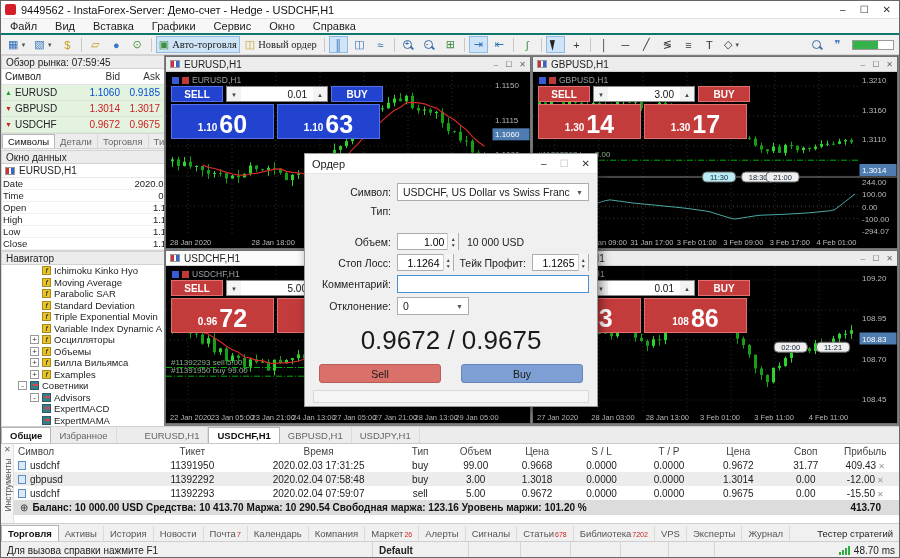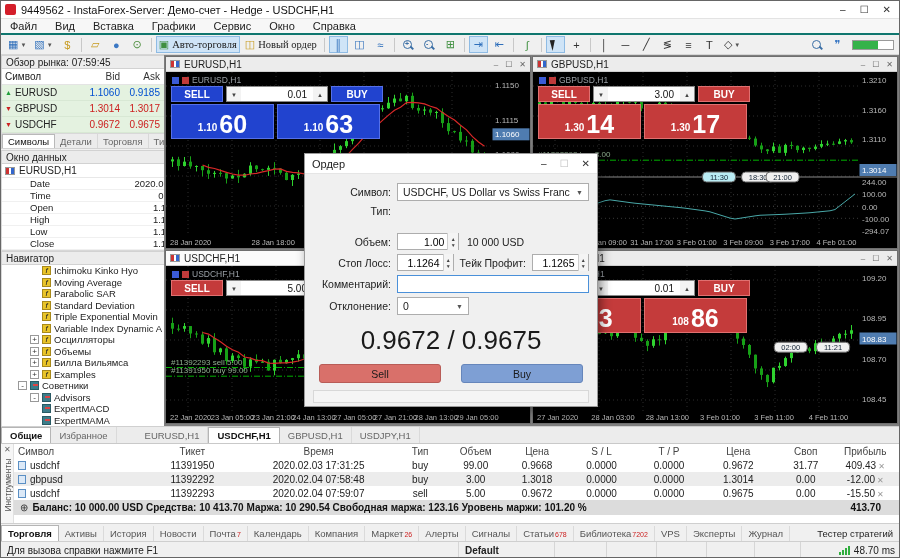--- a/index.html
+++ b/index.html
@@ -38,21 +38,21 @@
   .mw-c2{width:45px;text-align:right;}
   .mw-c3{width:40px;text-align:right;}
   .arr{font-size:7px;}
   .up .arr{color:#1f9e3a;} .down .arr{color:#cc2020;}
   .num-up{color:#0050d0;} .num-down{color:#cc2020;}
   .mini-tabs{display:flex;height:15px;background:#ececec;border:1px solid #d2d2d2;border-top:none;font-size:9.5px;color:#666;overflow:hidden;}
   .mini-tabs .t{padding:0 5px;display:flex;align-items:center;border-right:1px solid #d8d8d8;white-space:nowrap;}
   .mini-tabs .t.active{background:#fff;color:#111;border:1px solid #b9b9b9;border-bottom:none;}
   .dw-body{background:#fff;border:1px solid #d8d8d8;border-top:none;}
   .dw-sym{display:flex;align-items:center;gap:4px;height:14px;padding:0 3px;border-bottom:1px solid #e8e8e8;color:#222;font-size:10px;}
-  .dw-row{display:flex;height:12px;align-items:center;padding:0 3px 0 28px;font-size:9.5px;color:#222;border-bottom:1px solid #f0f0f0;}
+  .dw-row{display:flex;height:12px;align-items:center;padding:0 3px 0 1px;font-size:9.5px;color:#222;border-bottom:1px solid #f0f0f0;}
   .dw-row .v{margin-left:auto;}
   .chart-ico{width:10px;height:8px;background:linear-gradient(90deg,#c33 0 3px,#fff 3px 5px,#36c 5px 8px,#fff 8px 10px);border:1px solid #999;}
   .nav-tree{background:#fff;border:1px solid #d8d8d8;border-top:none;height:173px;overflow:hidden;position:relative;}
   .nv-row{display:flex;align-items:center;height:11.5px;font-size:9.5px;color:#222;white-space:nowrap;}
   .exp{width:9px;height:9px;border:1px solid #999;background:#fff;font-size:8px;line-height:7px;text-align:center;color:#333;margin-right:3px;flex:0 0 auto;}
   .ic-ind{width:9px;height:9px;background:#e9c428;border:1px solid #a8891a;color:#222;font-size:8px;line-height:8px;text-align:center;font-style:italic;margin-right:3px;flex:0 0 auto;}
   .ic-rob{width:9px;height:9px;background:#3d7d8a;border:1px solid #2a5a64;margin-right:3px;flex:0 0 auto;position:relative;}
   .ic-rob:after{content:"";position:absolute;left:2px;top:2px;width:5px;height:2px;background:#d44;}
   .nv-scroll{position:absolute;right:2px;bottom:2px;color:#999;font-size:7px;}
   
@@ -795,20 +795,30 @@
           </div><div class="ocp red">
             <div class="ocp-row">
               <span class="ocp-btn">SELL</span>
               <span class="ocp-vol">
                 <span class="sp">▼</span>
                 <span class="vv">5.00</span>
                 <span class="sp">▲</span>
               </span>
               <span class="ocp-btn">BUY</span>
             </div>
+            <div class="ocp-row" style="margin-top: 2px;">
+              <span class="ocp-price">
+                <span class="sm">0.96</span>
+                <span class="bg">72</span>
+              </span>
+              <span class="ocp-price">
+                <span class="sm">0.96</span>
+                <span class="bg">75</span>
+              </span>
+            </div>
           </div><svg width="364" height="157">
             <rect x="0" y="0" width="364" height="157" fill="#000"></rect>
             <line x1="22" y1="0" x2="22" y2="145" stroke="#2d2d2d" stroke-dasharray="1 3"></line>
             <line x1="66" y1="0" x2="66" y2="145" stroke="#2d2d2d" stroke-dasharray="1 3"></line>
             <line x1="110" y1="0" x2="110" y2="145" stroke="#2d2d2d" stroke-dasharray="1 3"></line>
             <line x1="154" y1="0" x2="154" y2="145" stroke="#2d2d2d" stroke-dasharray="1 3"></line>
             <line x1="198" y1="0" x2="198" y2="145" stroke="#2d2d2d" stroke-dasharray="1 3"></line>
             <line x1="242" y1="0" x2="242" y2="145" stroke="#2d2d2d" stroke-dasharray="1 3"></line>
             <line x1="286" y1="0" x2="286" y2="145" stroke="#2d2d2d" stroke-dasharray="1 3"></line>
             <line x1="0" y1="14" x2="326" y2="14" stroke="#2d2d2d" stroke-dasharray="1 3"></line>
@@ -1250,21 +1260,21 @@
       <span class="t">
         <span>Эксперты</span>
       </span>
       <span class="t">
         <span>Журнал</span>
       </span>
       <span class="tester">Тестер стратегий</span>
     </div>
 
   <div class="statusbar">
-    <div class="cell" style="width:458px;">Для вызова справки нажмите F1</div>
+    <div class="cell" style="width:372px;">Для вызова справки нажмите F1</div>
     <div class="cell" style="width:96px;font-weight:bold;">Default</div>
     <div class="cell" style="width:52px;"></div>
     <div class="cell" style="width:50px;"></div>
     <div class="cell" style="width:50px;"></div>
     <div class="cell" style="width:48px;"></div>
     <div class="cell" style="width:46px;"></div>
     <div class="cell" style="flex:1;justify-content:flex-end;border-right:none;">
       <span class="sig">
           <i style="height:3px"></i>
           <i style="height:5px"></i>

